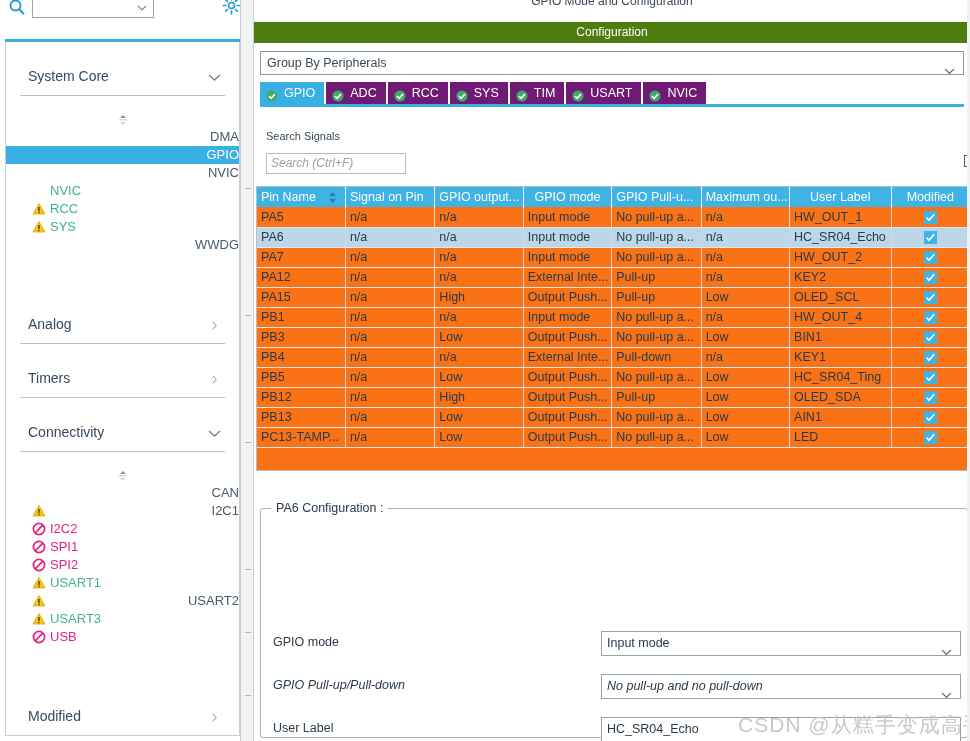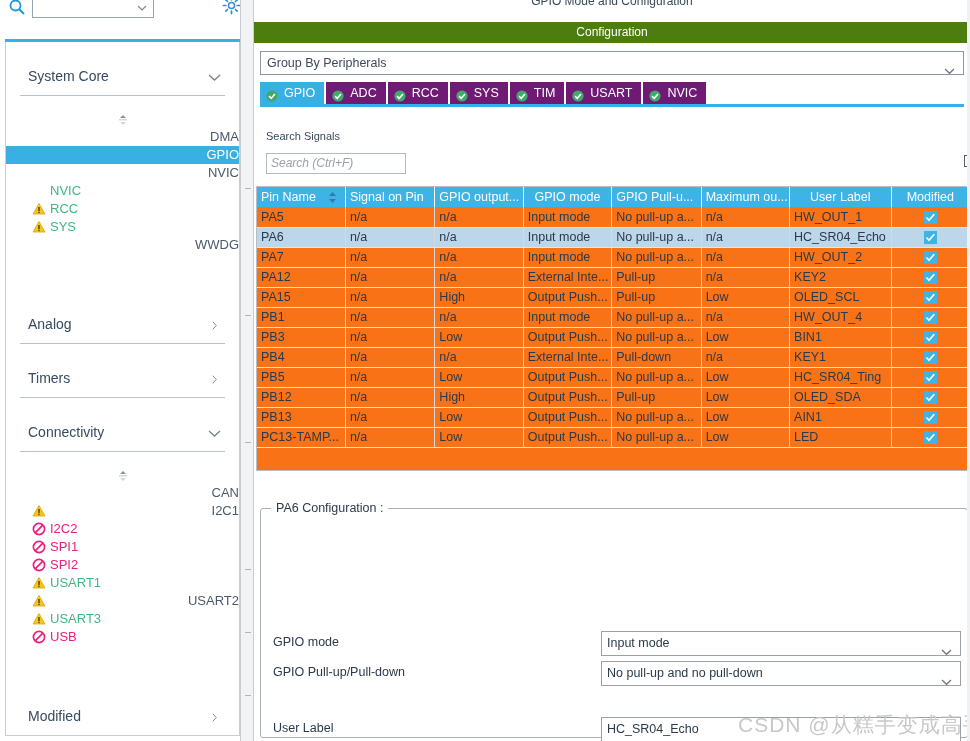--- a/index.html
+++ b/index.html
@@ -573,21 +573,21 @@
 
     <div class="cfggroup">
       <div class="legend">PA6 Configuration :</div>
       <div id="cfg-fields">
           <div class="frow" style="top: 122px;">
             <span class="flabel">GPIO mode</span>
             <div class="fsel"><span>Input mode</span><span class="chev"><svg width="11" height="8" viewBox="0 0 11 8">
                   <polyline points="1,2 5.5,6.3 10,2" fill="none" stroke="#6b757d" stroke-width="1.2"></polyline>
                 </svg></span></div>
           </div>
-          <div class="frow" style="top: 152px;">
+          <div class="frow" style="top: 165px; font-style: italic;">
             <span class="flabel">GPIO Pull-up/Pull-down</span>
             <div class="fsel"><span>No pull-up and no pull-down</span><span class="chev"><svg width="11" height="8" viewBox="0 0 11 8">
                   <polyline points="1,2 5.5,6.3 10,2" fill="none" stroke="#6b757d" stroke-width="1.2"></polyline>
                 </svg></span></div>
           </div>
           <div class="frow" style="top: 208px;">
             <span class="flabel">User Label</span>
             <div class="finput">HC_SR04_Echo</div>
           </div>
         </div>

